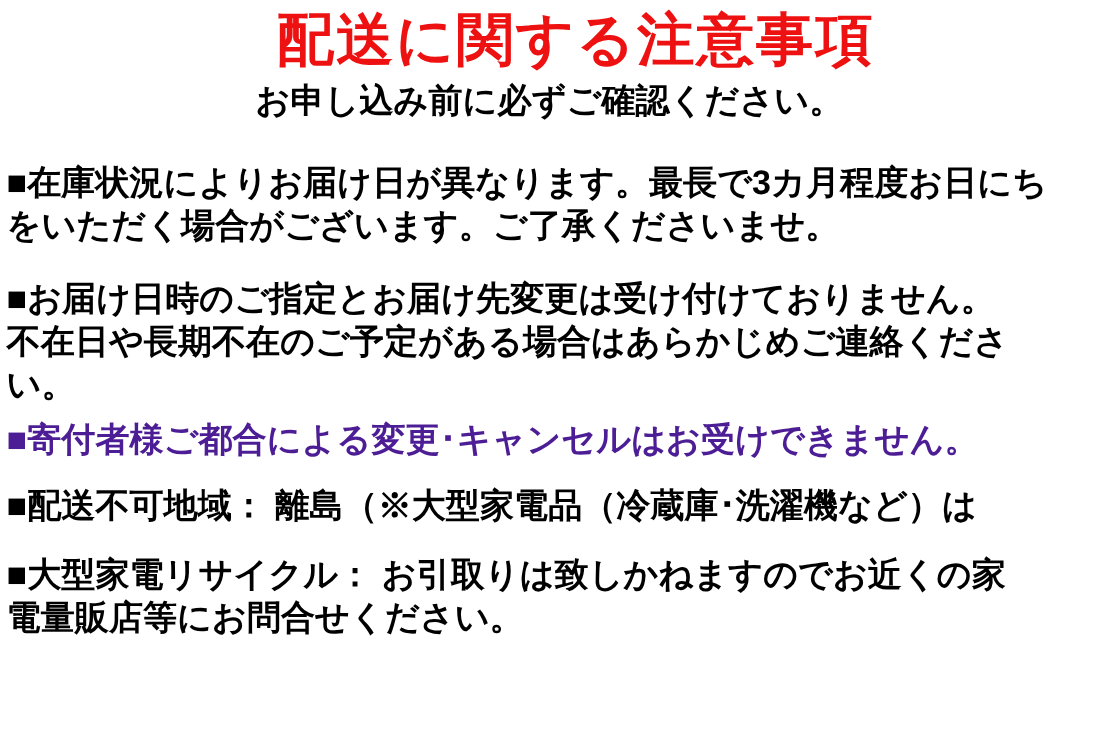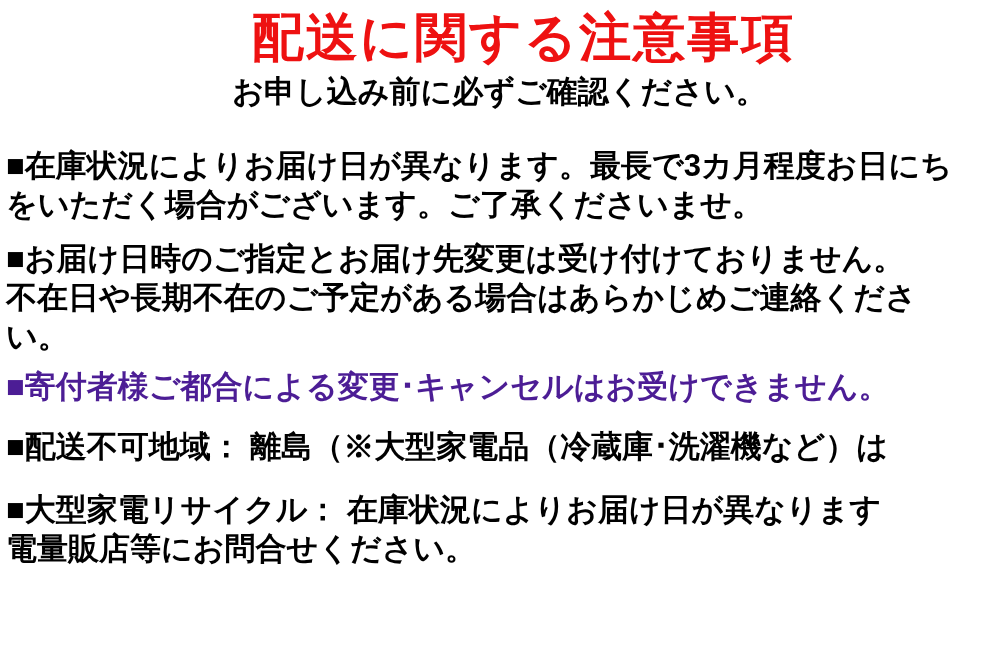--- a/index.html
+++ b/index.html
@@ -42,21 +42,21 @@
   .notices {
     margin-top: 37px;
     padding-left: 6px;
     padding-right: 8px;
   }
   .para {
     font-size: 31px;
     font-weight: bold;
     line-height: 39px;
   }
-  .para:nth-child(1) { margin-bottom: 15px; }
+  .para:nth-child(1) { margin-bottom: 28px; }
   .para:nth-child(2) { margin-bottom: 11px; }
   .para:nth-child(3) { margin-bottom: 21px; }
   .para:nth-child(4) { margin-bottom: 24px; }
   .line {
     white-space: nowrap;
   }
 </style>
 </head>
 <body style="background: rgb(255, 255, 255);">
 
@@ -82,19 +82,19 @@
 
     <div class="para" style="color: #4c1d95;">
       <div class="line">■寄付者様ご都合による変更･キャンセルはお受けできません。</div>
     </div>
 
     <div class="para" style="color: rgb(0, 0, 0);">
       <div class="line">■配送不可地域： 離島（※大型家電品（冷蔵庫･洗濯機など）は</div>
     </div>
 
     <div class="para" style="color: rgb(0, 0, 0);">
-      <div class="line">■大型家電リサイクル： 在庫状況によりお届け日が異なります</div>
+      <div class="line">■大型家電リサイクル： お引取りは致しかねますのでお近くの家</div>
       <div class="line">電量販店等にお問合せください。</div>
     </div>
 
   </div>
 
 </div>
 
 </body></html>

